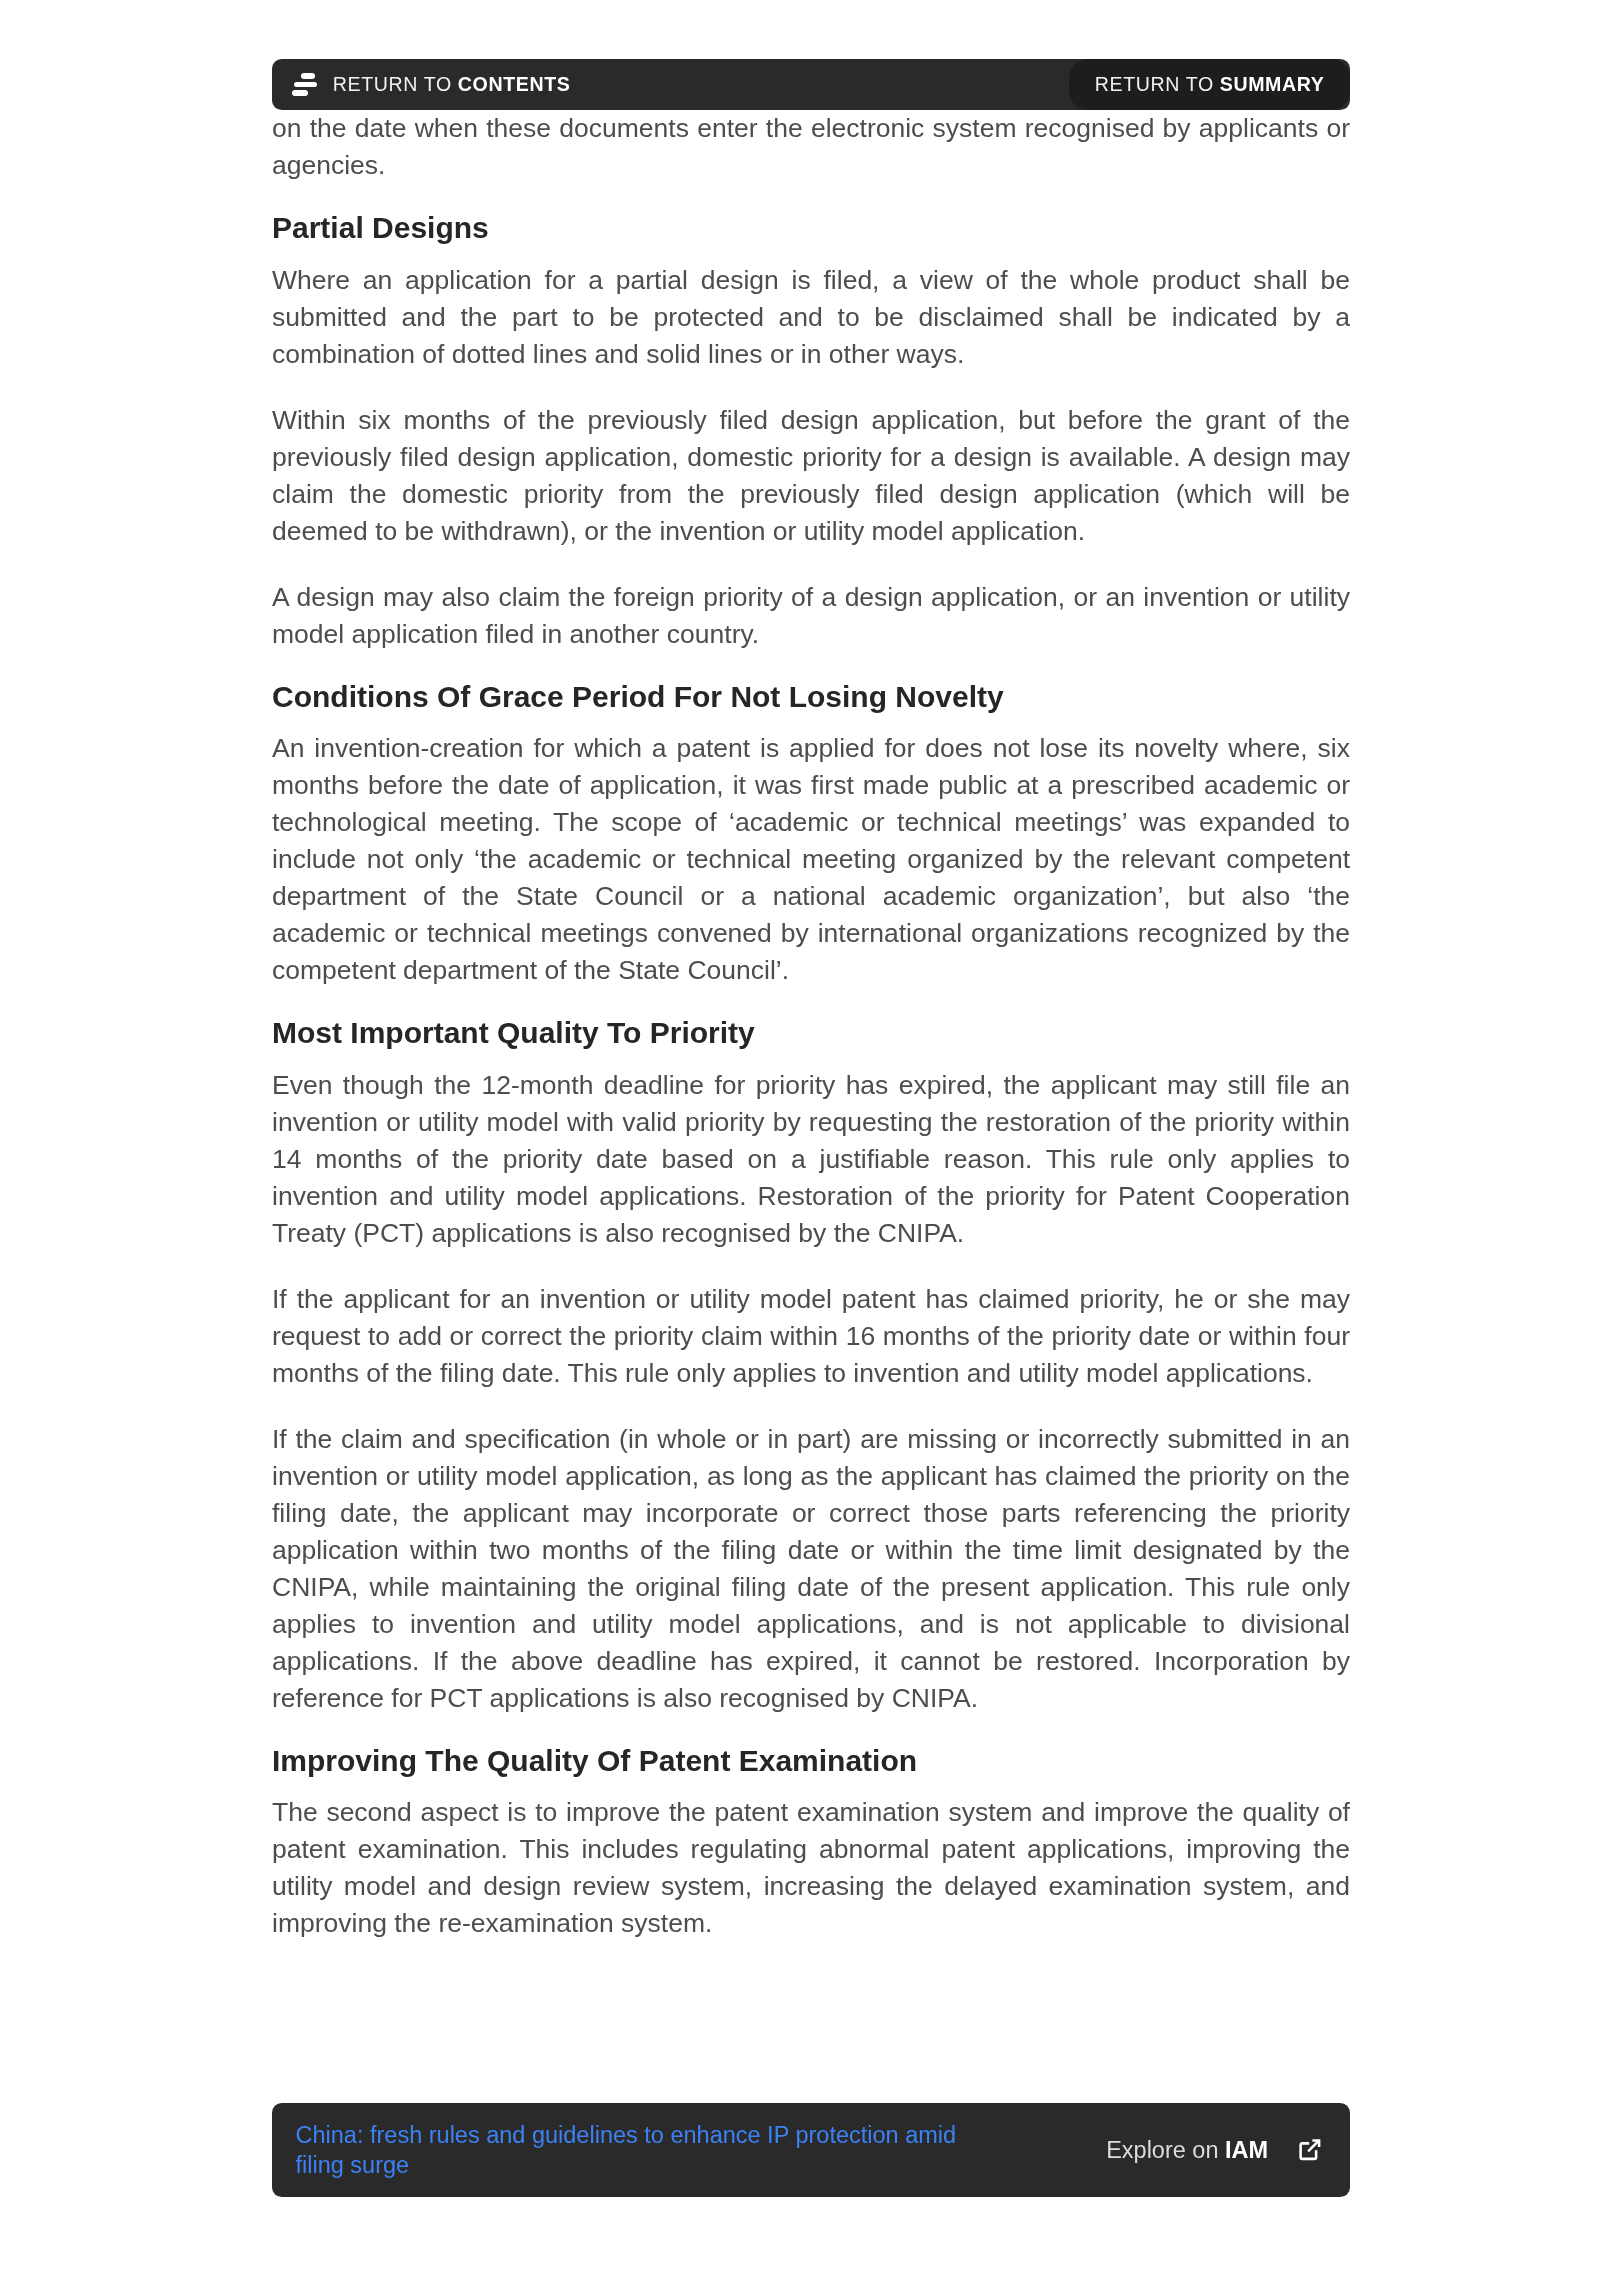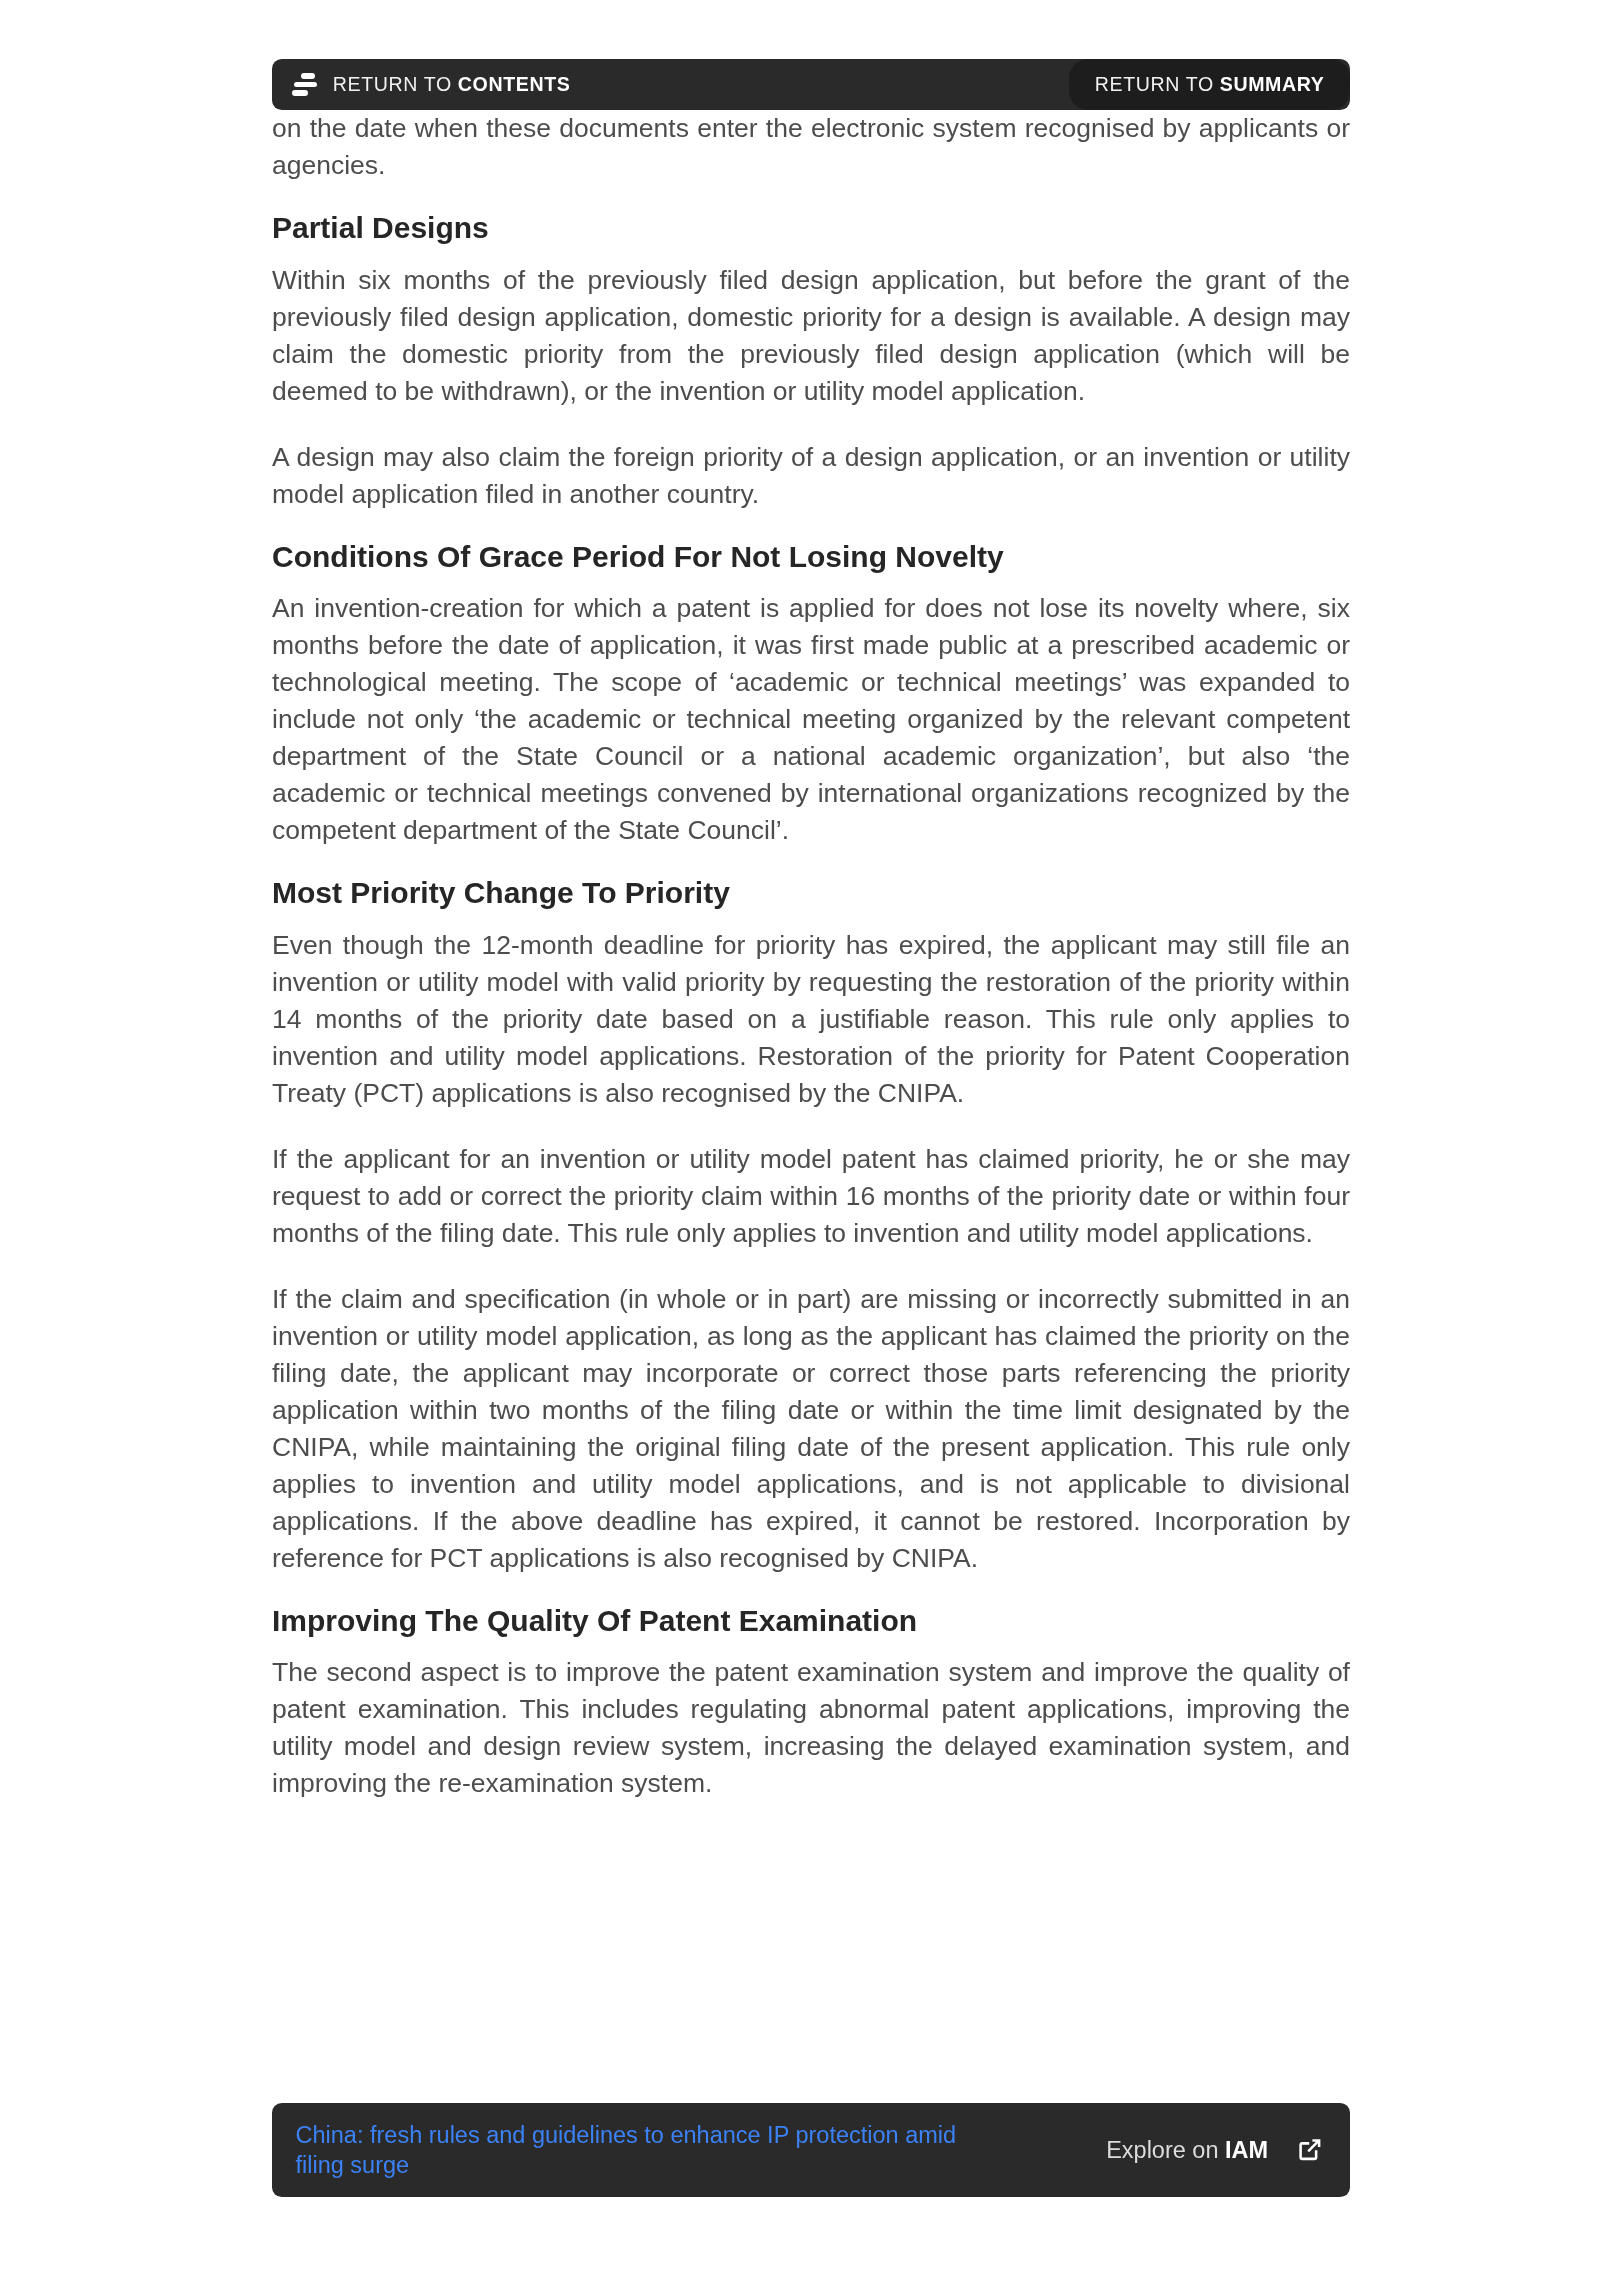--- a/index.html
+++ b/index.html
@@ -132,25 +132,26 @@
         <div class="nav-label"><span>RETURN TO </span><b>CONTENTS</b></div>
       </div>
       <div class="nav-button-right">
         <div class="nav-label"><span>RETURN TO </span><b>SUMMARY</b></div>
       </div>
     </div>
 
     <div class="article">
         <p class="paragraph">on the date when these documents enter the electronic system recognised by applicants or agencies.</p>
         <h3 class="heading">Partial Designs</h3>
+        <p class="paragraph">Where an application for a partial design is filed, a view of the whole product shall be submitted and the part to be protected and to be disclaimed shall be indicated by a combination of dotted lines and solid lines or in other ways.</p>
         <p class="paragraph">Within six months of the previously filed design application, but before the grant of the previously filed design application, domestic priority for a design is available. A design may claim the domestic priority from the previously filed design application (which will be deemed to be withdrawn), or the invention or utility model application.</p>
         <p class="paragraph">A design may also claim the foreign priority of a design application, or an invention or utility model application filed in another country.</p>
         <h3 class="heading">Conditions Of Grace Period For Not Losing Novelty</h3>
         <p class="paragraph">An invention-creation for which a patent is applied for does not lose its novelty where, six months before the date of application, it was first made public at a prescribed academic or technological meeting. The scope of ‘academic or technical meetings’ was expanded to include not only ‘the academic or technical meeting organized by the relevant competent department of the State Council or a national academic organization’, but also ‘the academic or technical meetings convened by international organizations recognized by the competent department of the State Council’.</p>
-        <h3 class="heading">Most Priority Change To Priority</h3>
+        <h3 class="heading">Most Important Quality To Priority</h3>
         <p class="paragraph">Even though the 12-month deadline for priority has expired, the applicant may still file an invention or utility model with valid priority by requesting the restoration of the priority within 14 months of the priority date based on a justifiable reason. This rule only applies to invention and utility model applications. Restoration of the priority for Patent Cooperation Treaty (PCT) applications is also recognised by the CNIPA.</p>
         <p class="paragraph">If the applicant for an invention or utility model patent has claimed priority, he or she may request to add or correct the priority claim within 16 months of the priority date or within four months of the filing date. This rule only applies to invention and utility model applications.</p>
         <p class="paragraph">If the claim and specification (in whole or in part) are missing or incorrectly submitted in an invention or utility model application, as long as the applicant has claimed the priority on the filing date, the applicant may incorporate or correct those parts referencing the priority application within two months of the filing date or within the time limit designated by the CNIPA, while maintaining the original filing date of the present application. This rule only applies to invention and utility model applications, and is not applicable to divisional applications. If the above deadline has expired, it cannot be restored. Incorporation by reference for PCT applications is also recognised by CNIPA.</p>
         <h3 class="heading">Improving The Quality Of Patent Examination</h3>
         <p class="paragraph">The second aspect is to improve the patent examination system and improve the quality of patent examination. This includes regulating abnormal patent applications, improving the utility model and design review system, increasing the delayed examination system, and improving the re-examination system.</p>
       </div>
 
   </div>
 
   <div class="footerbar">

